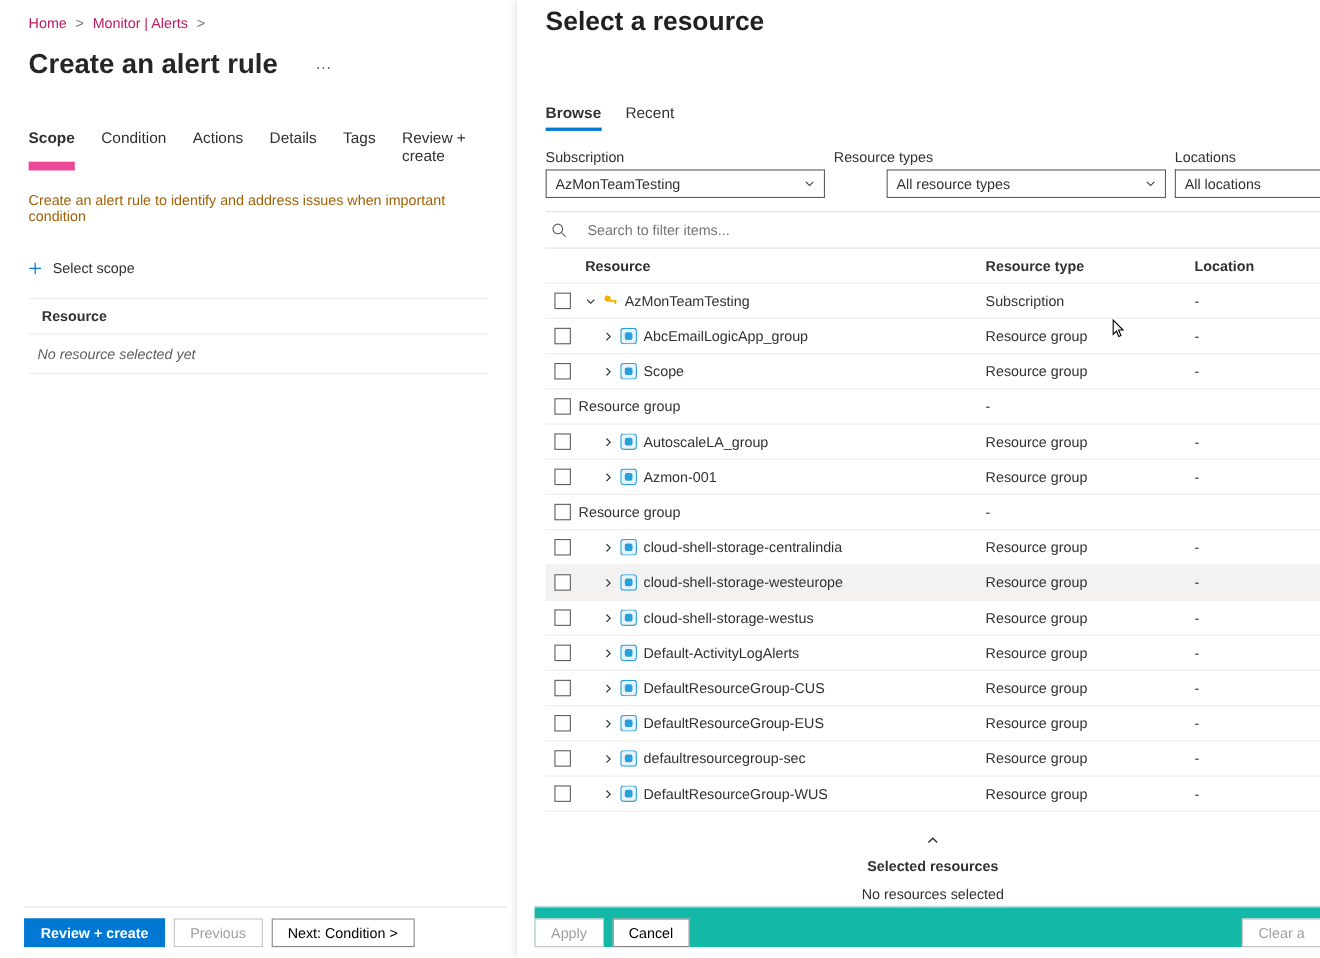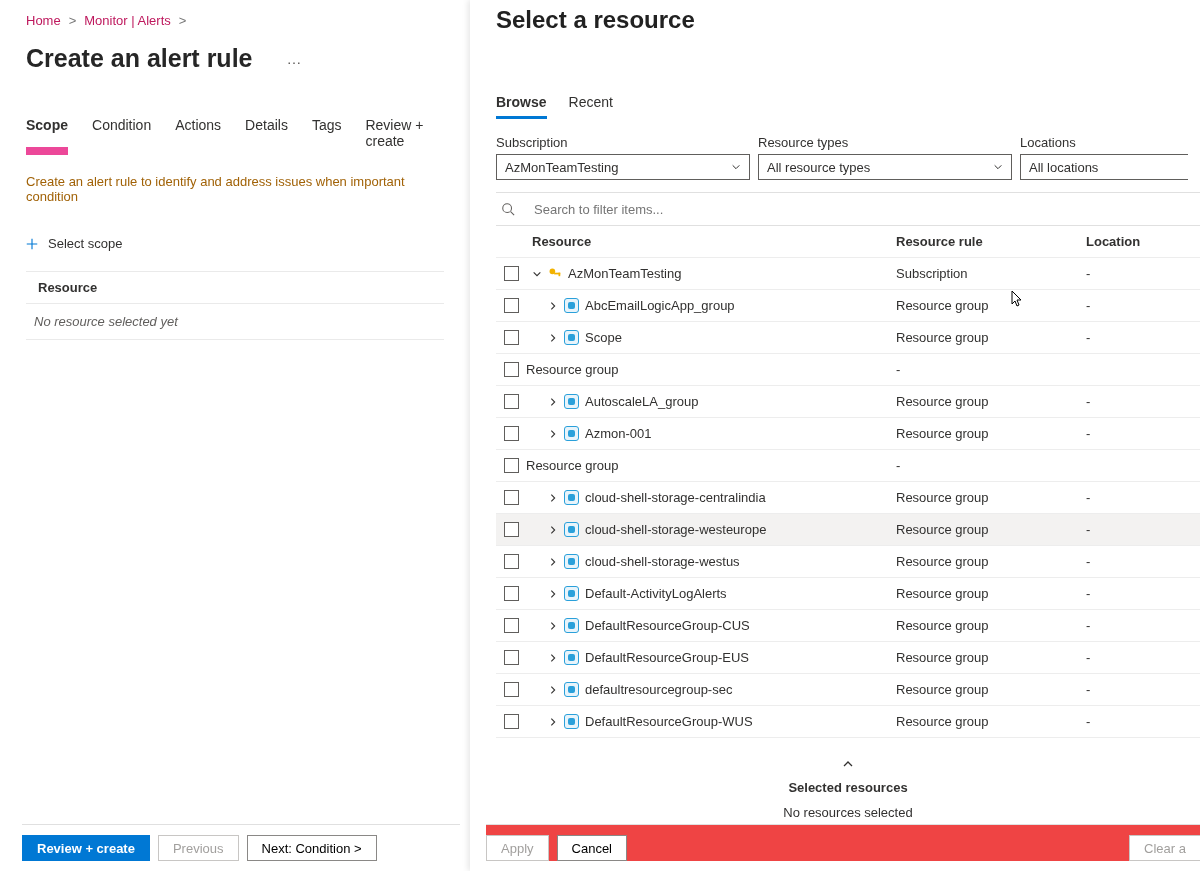--- a/index.html
+++ b/index.html
@@ -152,21 +152,21 @@
     border: 1px solid #605e5c;
     display: flex;
     align-items: center;
     justify-content: space-between;
     padding: 0 8px;
     font-size: 13px;
     background: #fff;
     cursor: pointer;
   }
   .combo.sub { width: 254px; }
-  .combo.type { width: 254px; }
+  .combo.type { width: 254px; margin-left: 48px; }
   .combo.loc { width: 168px; border-right: none;}
   .search-row {
     margin-top: 12px;
     border-top: 1px solid #e0e0e0;
     border-bottom: 1px solid #e0e0e0;
     height: 34px;
     display: flex;
     align-items: center;
     gap: 8px;
     padding-left: 5px;
@@ -225,21 +225,21 @@
   .no-results { margin-top: 22px; font-size: 13px; }
   .right-footer {
     position: absolute;
     left: 16px;
     right: 0;
     bottom: 10px;
     display: flex;
     align-items: center;
     border-top: 1px solid #e0e0e0;
     padding-top: 10px;
-    background:#ef4444;
+    background:#14b8a6;
   }
   .right-footer .spacer { flex: 1; }
   .chevron { width: 12px; height: 12px; }
   .caret {
     width:10px;height:10px;display:inline-block;
   }
   .cursor-pointer-img{
     position:absolute;
     left:1008px;
     top:290px;
@@ -332,21 +332,21 @@
         <circle cx="7" cy="7" r="5" stroke="#605e5c" stroke-width="1.2" fill="none"></circle>
         <line x1="11" y1="11" x2="15" y2="15" stroke="#605e5c" stroke-width="1.2"></line>
       </svg>
     <input class="search-input" placeholder="Search to filter items..." style="">
   </div>
 
   <div class="grid">
     <div class="grid-header">
       <span></span>
       <span style="padding-left:6px">Resource</span>
-      <span>Resource rule</span>
+      <span>Resource type</span>
       <span>Location</span>
     </div>
     <div id="grid-body">
         <div class="grid-row">
           <span style="display: flex; justify-content: center;">
             <span class="chk"></span>
           </span>
           <span class="cell-res indent-0">
             <svg width="10" height="10" viewBox="0 0 12 12">
               <path d="M2 4l4 4 4-4" stroke="#323130" stroke-width="1.3" fill="none"></path>

